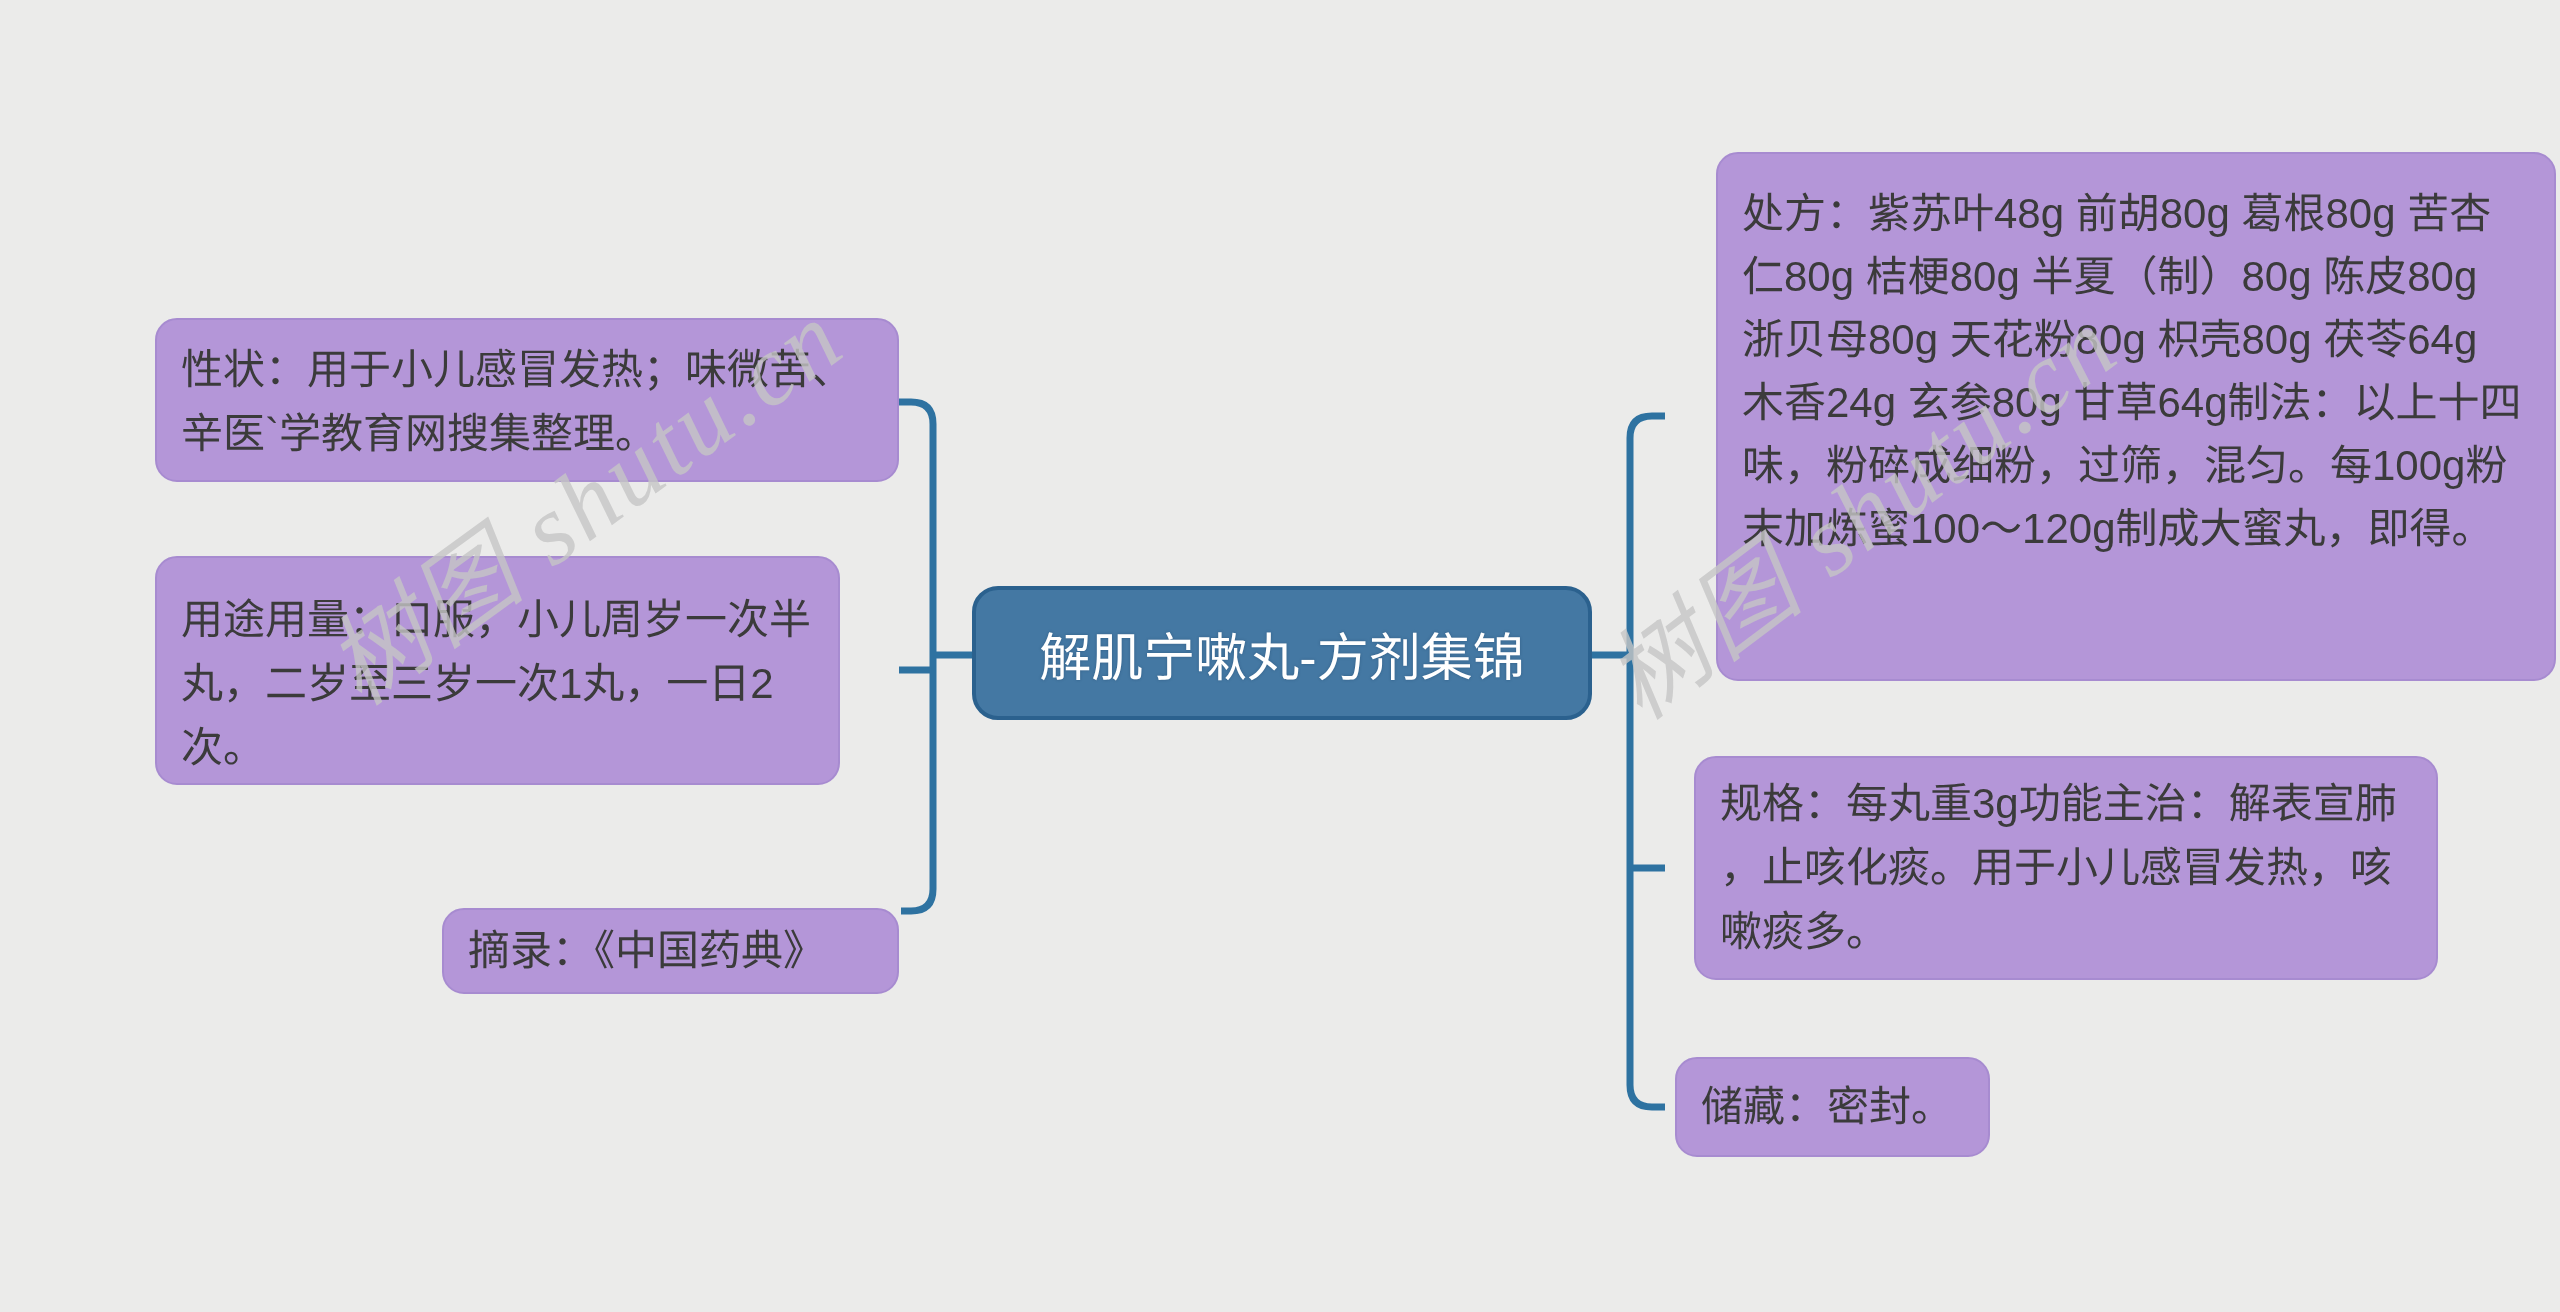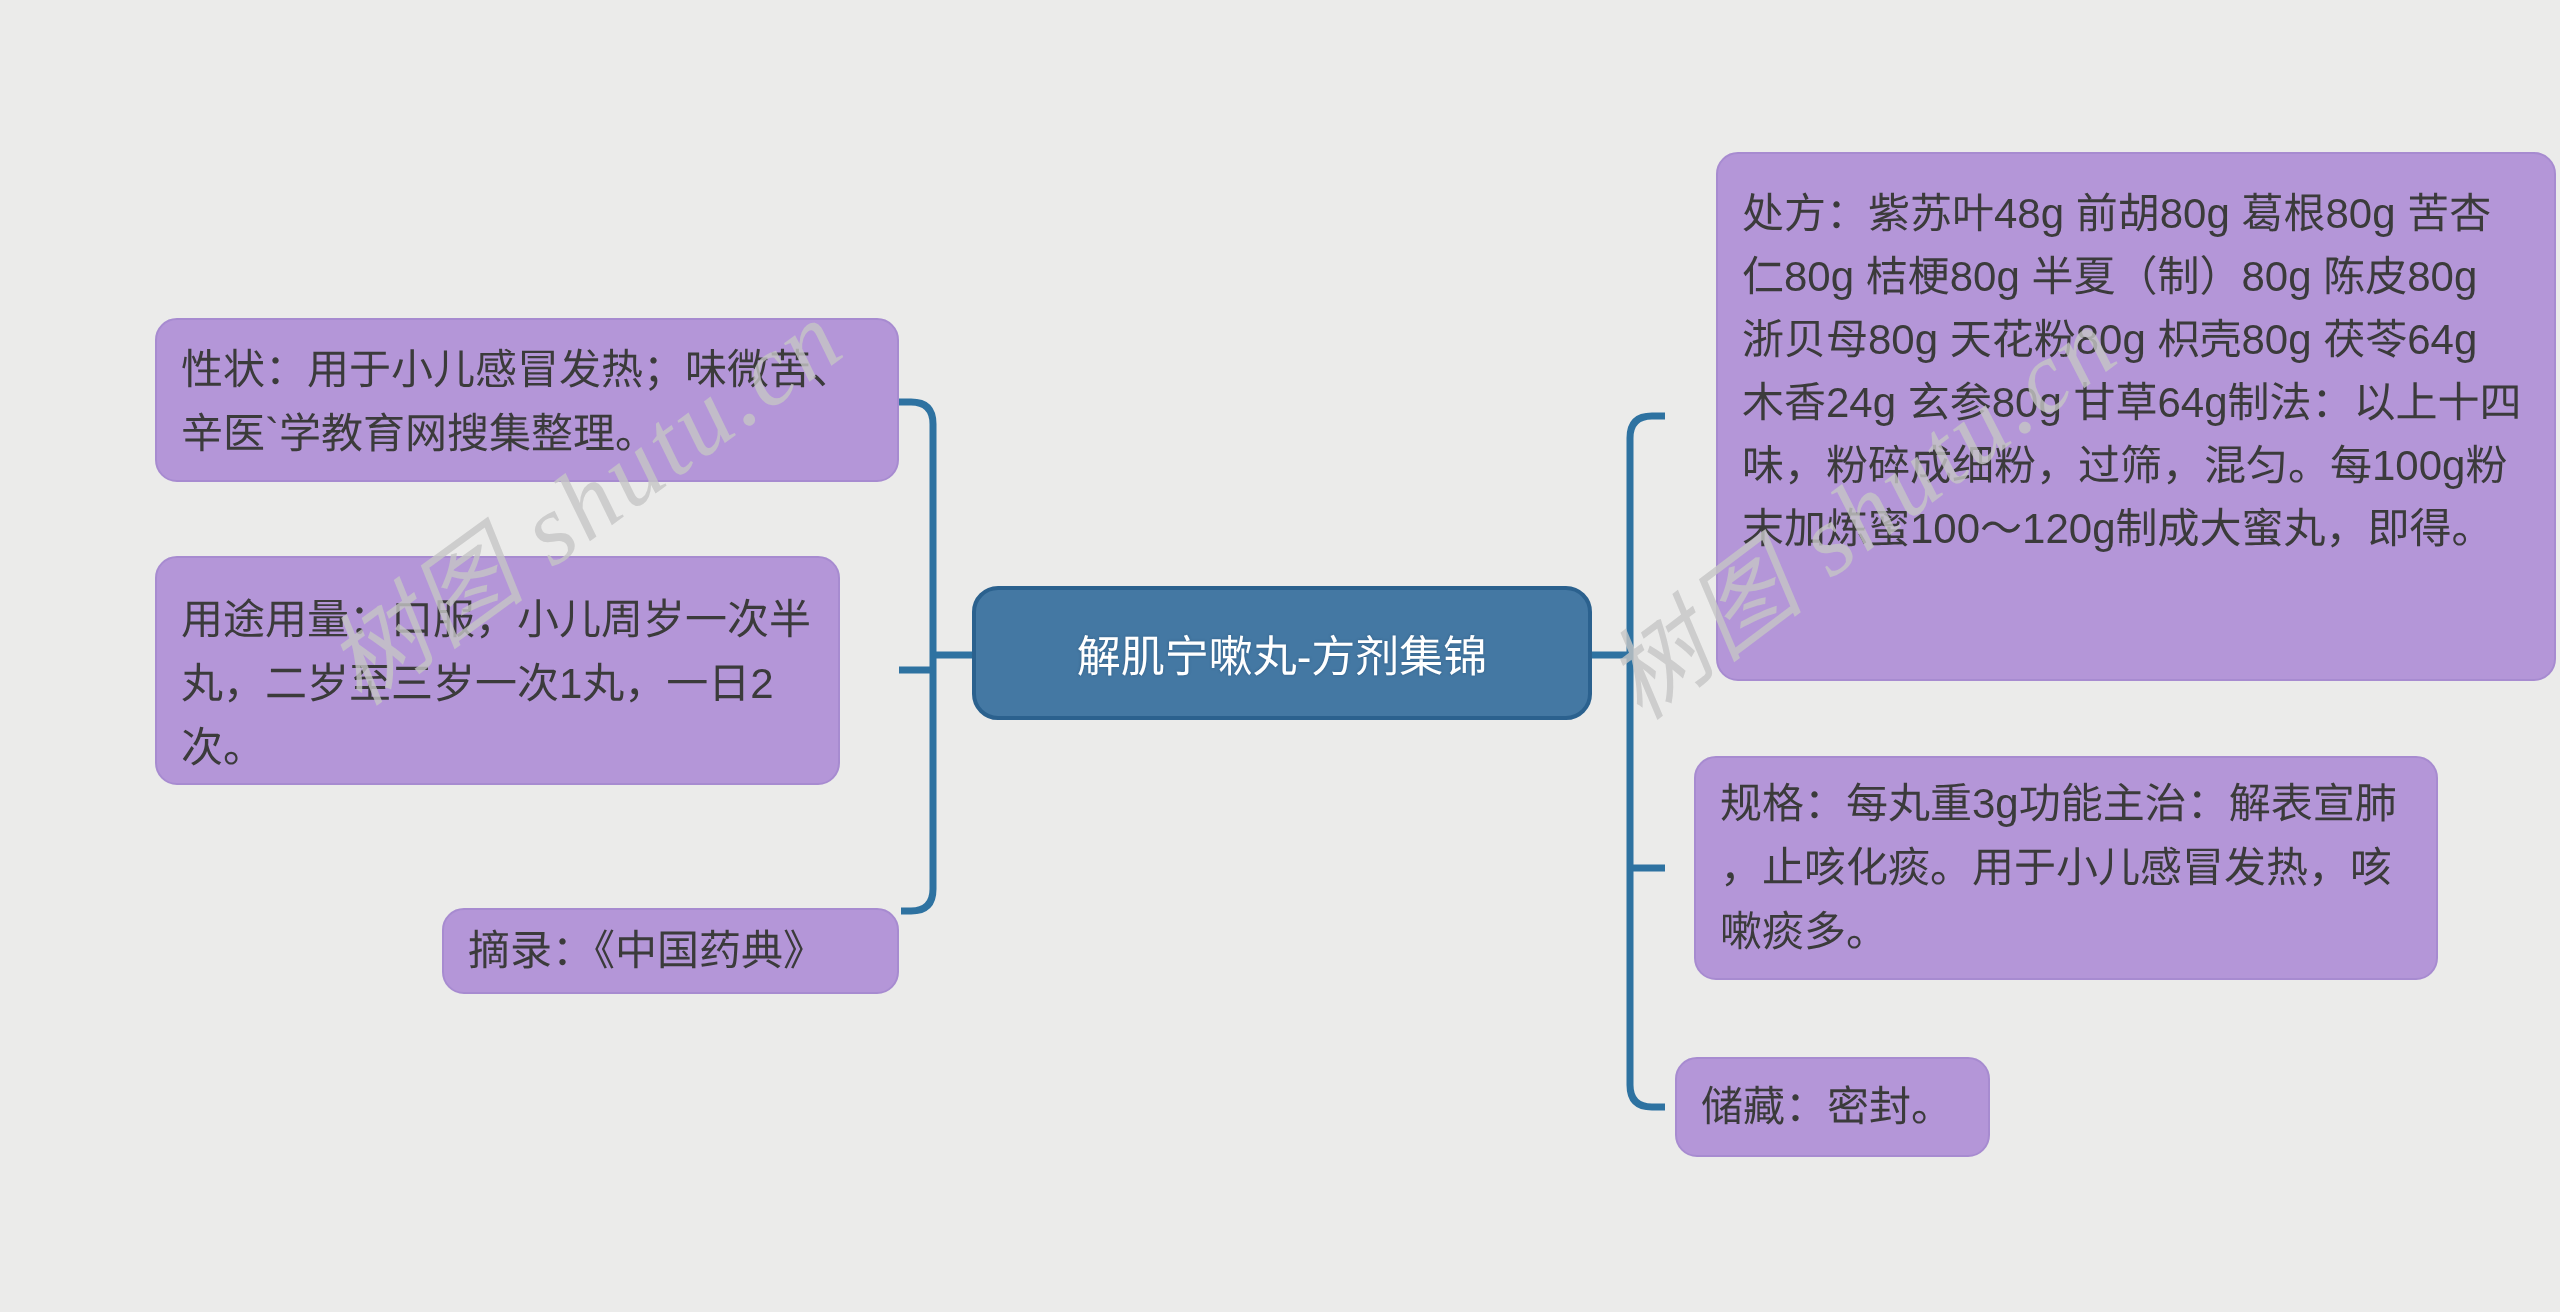--- a/index.html
+++ b/index.html
@@ -44,21 +44,21 @@
   .node-r1{left:1716px;top:152px;width:840px;height:529px;padding-top:28px;line-height:63px;}
   .node-r2{left:1665px;top:756px;width:744px;height:224px;padding-top:14px;margin-left:29px;}
   .node-r3{left:1663px;top:1057px;width:315px;height:100px;margin-left:12px;}
   .root-node{
     position:absolute;
     left:972px;top:586px;width:620px;height:134px;
     background:var(--root-fill);
     border:4px solid var(--root-border);
     border-radius:26px;
     color:var(--root-text);
-    font-size:44px;
+    font-size:52px;
     display:flex;align-items:center;justify-content:center;
     white-space:nowrap;
     text-shadow:0 0 3px rgba(20,50,80,.35);
   }
   .wm{
     position:absolute;
     color:var(--watermark);
     opacity:.8;
     font-family:"Liberation Serif","DejaVu Serif",serif;
     font-style:italic;

